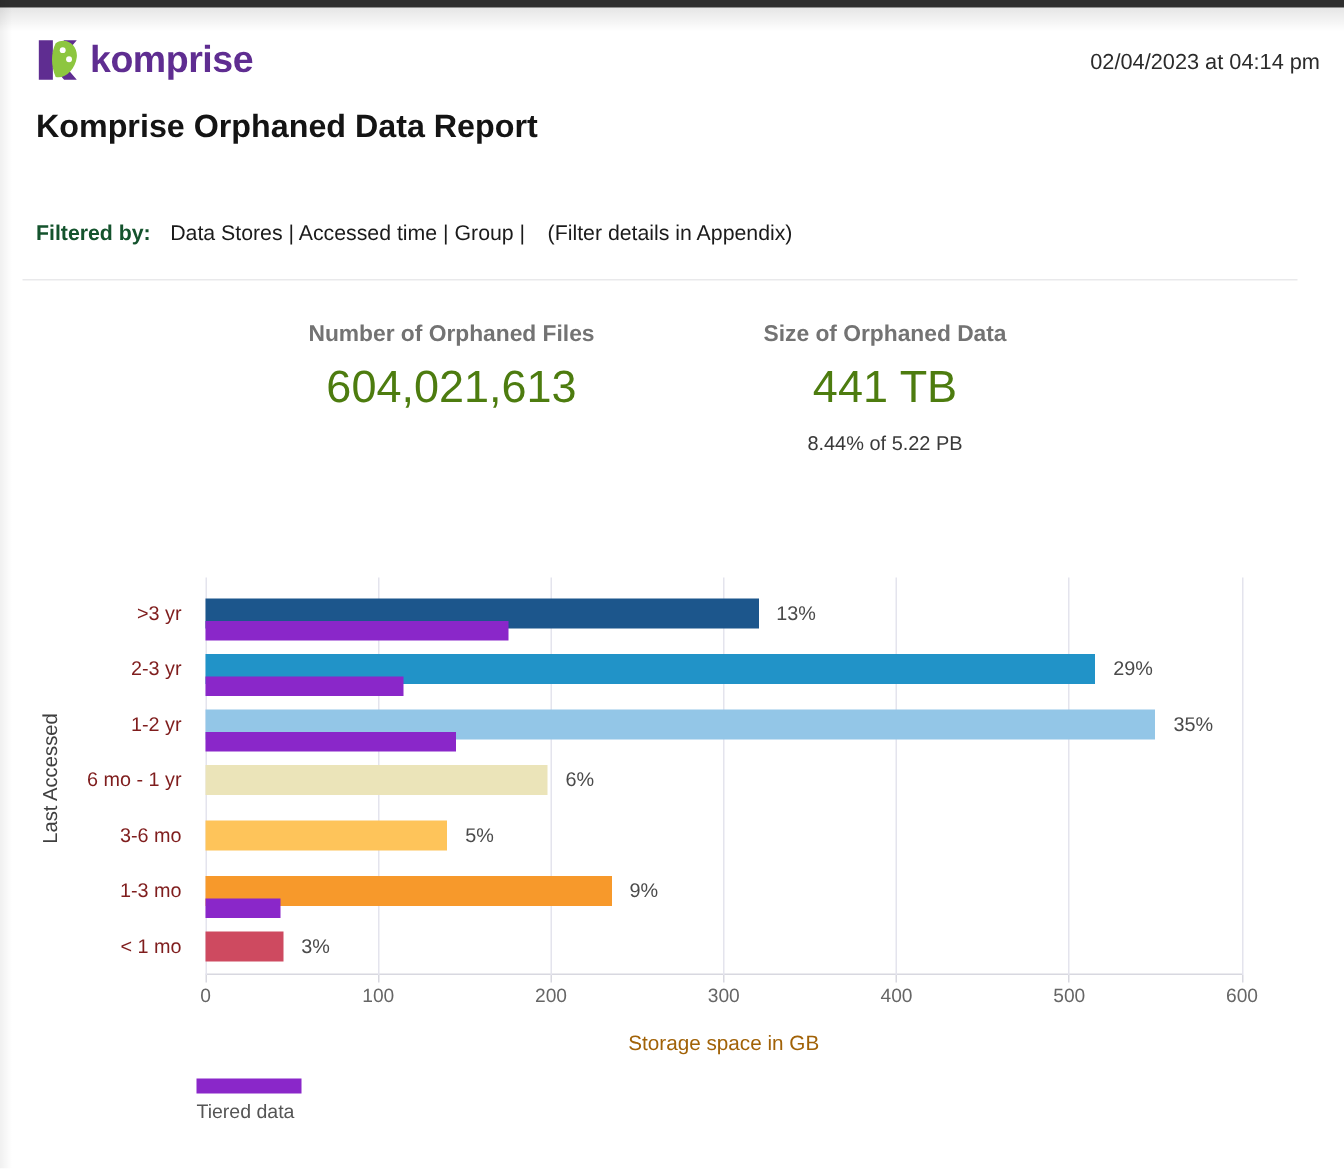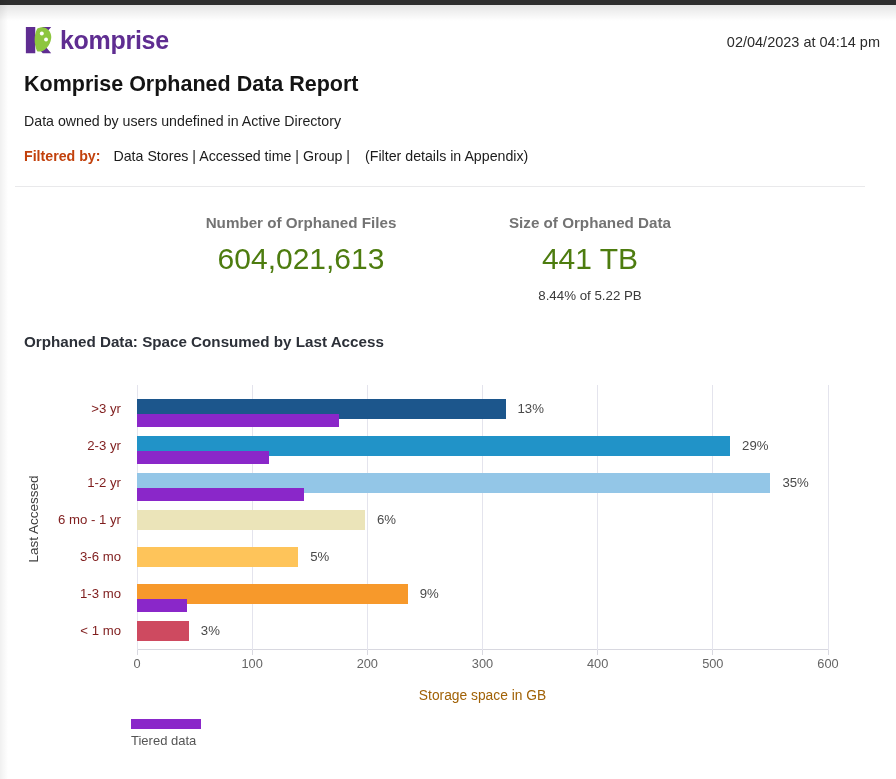--- a/index.html
+++ b/index.html
@@ -14,21 +14,21 @@
 
   .logo { position:absolute; left:24px; top:25px; display:flex; align-items:center; gap:6px; }
   .logo-text { font-size:25px; font-weight:600; color:#5f2d91; letter-spacing:-0.3px; }
 
   .date { position:absolute; right:16px; top:34px; font-size:14.5px; color:#2b2b2b; }
 
   .title { position:absolute; left:24px; top:72px; font-size:21.5px; font-weight:700; color:#141414; }
   .subtitle { position:absolute; left:24px; top:113px; font-size:14.2px; color:#1e1e1e; }
 
   .filters-row { position:absolute; left:24px; top:148px; display:flex; gap:13px; align-items:baseline; font-size:14.2px; color:#1b1b1b; }
-  .filters-label { font-weight:700; color:#c2410c; }
+  .filters-label { font-weight:700; color:#14532d; }
   .filter-note { margin-left:2px; }
 
   .sep { position:absolute; left:15px; top:186px; width:850px; height:1px; background:#e9e9eb; }
 
   .stat { position:absolute; width:310px; text-align:center; }
   .stat1 { left:146px; top:214px; }
   .stat2 { left:435px; top:214px; }
   .stat-label { font-size:15.2px; font-weight:700; color:#737373; }
   .stat-value { margin-top:11px; font-size:30px; color:#4d7c0f; }
   .stat-detail { margin-top:12px; font-size:13.3px; color:#3a3a3a; }
@@ -69,41 +69,39 @@
         <circle cx="19" cy="9" r="2.1" fill="#ffffff"></circle>
         <circle cx="23.5" cy="15.5" r="2.1" fill="#ffffff"></circle>
       </svg>
     </span>
     <span class="logo-text">komprise</span>
   </div>
 
   <div class="date">02/04/2023 at 04:14 pm</div>
 
   <div class="title">Komprise Orphaned Data Report</div>
-  <div class="subtitle">Data owned by users undefined in Active Directory</div>
 
   <div class="filters-row">
     <span class="filters-label">Filtered by:</span>
     <span>Data Stores | Accessed time | Group |</span>
     <span class="filter-note">(Filter details in Appendix)</span>
   </div>
 
   <div class="sep"></div>
 
   <div class="stat stat1">
     <div class="stat-label">Number of Orphaned Files</div>
     <div class="stat-value">604,021,613</div>
   </div>
   <div class="stat stat2">
     <div class="stat-label">Size of Orphaned Data</div>
     <div class="stat-value">441 TB</div>
     <div class="stat-detail">8.44% of 5.22 PB</div>
   </div>
 
-  <div class="chart-title">Orphaned Data: Space Consumed by Last Access</div>
 
   <div class="chart-wrap">
     <div class="ylabel">Last Accessed</div>
     <div class="cat-labels">
         <div class="cat-label" style="top: 17px;">&gt;3 yr</div>
         <div class="cat-label" style="top: 54px;">2-3 yr</div>
         <div class="cat-label" style="top: 91px;">1-2 yr</div>
         <div class="cat-label" style="top: 128px;">6 mo - 1 yr</div>
         <div class="cat-label" style="top: 165px;">3-6 mo</div>
         <div class="cat-label" style="top: 202px;">1-3 mo</div>

